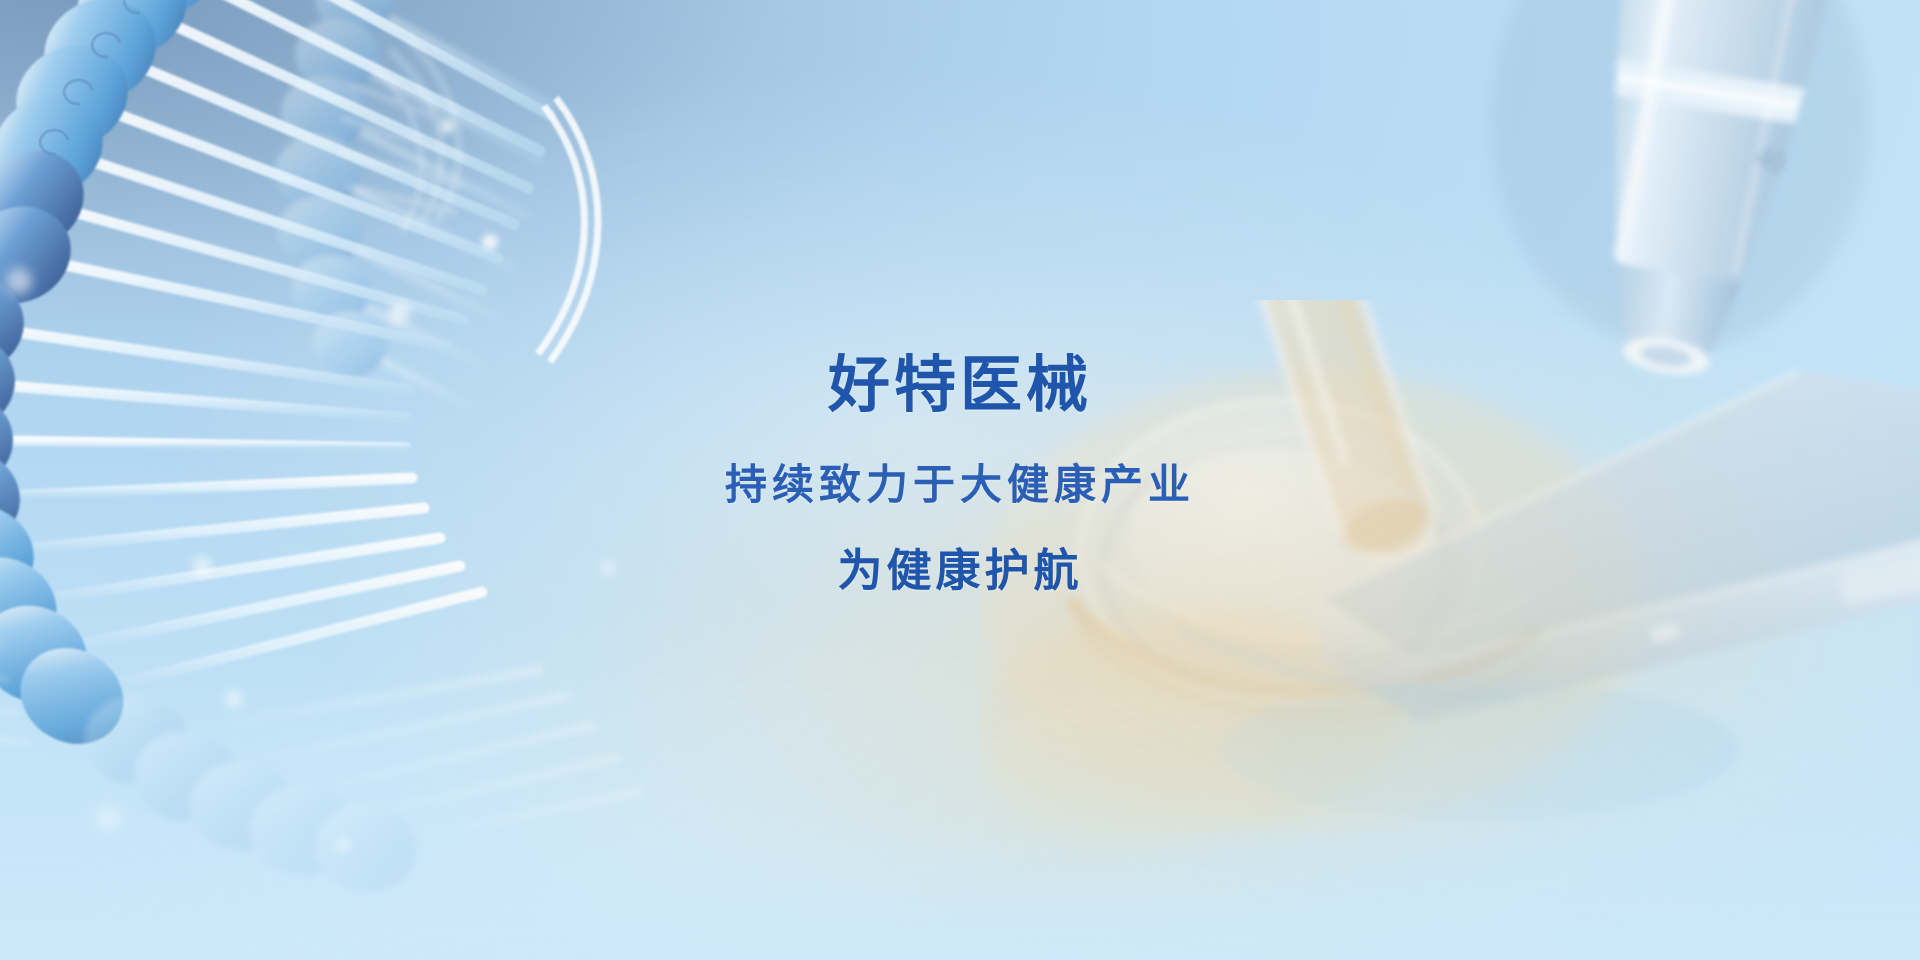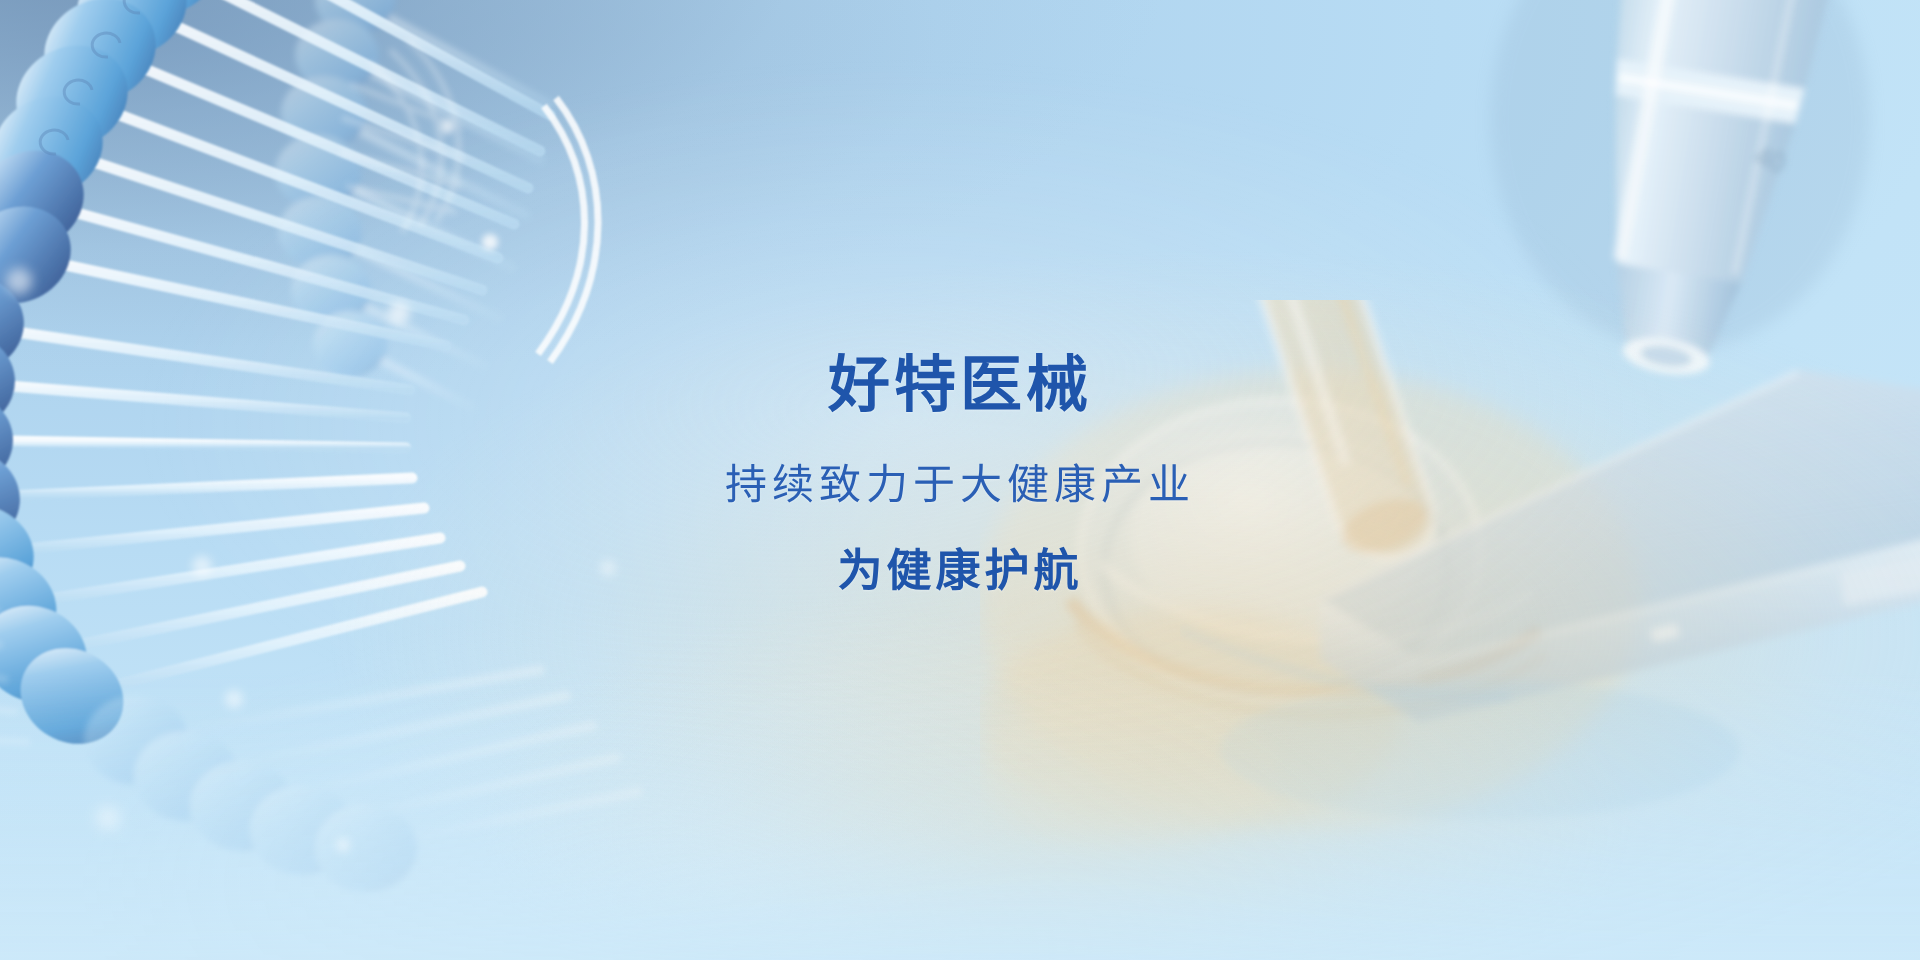--- a/index.html
+++ b/index.html
@@ -79,21 +79,21 @@
     font-size: 62px;
     font-weight: 700;
     letter-spacing: 4px;
     line-height: 1.06;
     color: #1f55ab;
     margin: 0;
     text-shadow: 0 1px 2px rgba(255,255,255,0.35);
   }
   .hero-sub {
     font-size: 42px;
-    font-weight: 400;
+    font-weight: 700;
     letter-spacing: 5px;
     line-height: 1.1;
     color: #2a5fb5;
     margin: 44px 0 0 0;
     text-shadow: 0 1px 2px rgba(255,255,255,0.30);
   }
   .hero-tag {
     font-size: 45px;
     font-weight: 700;
     letter-spacing: 4px;

